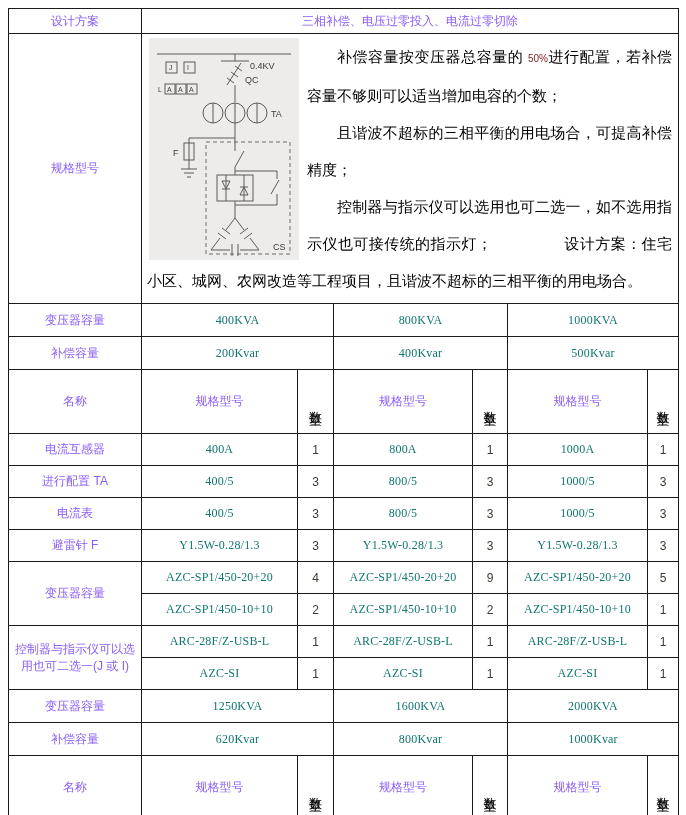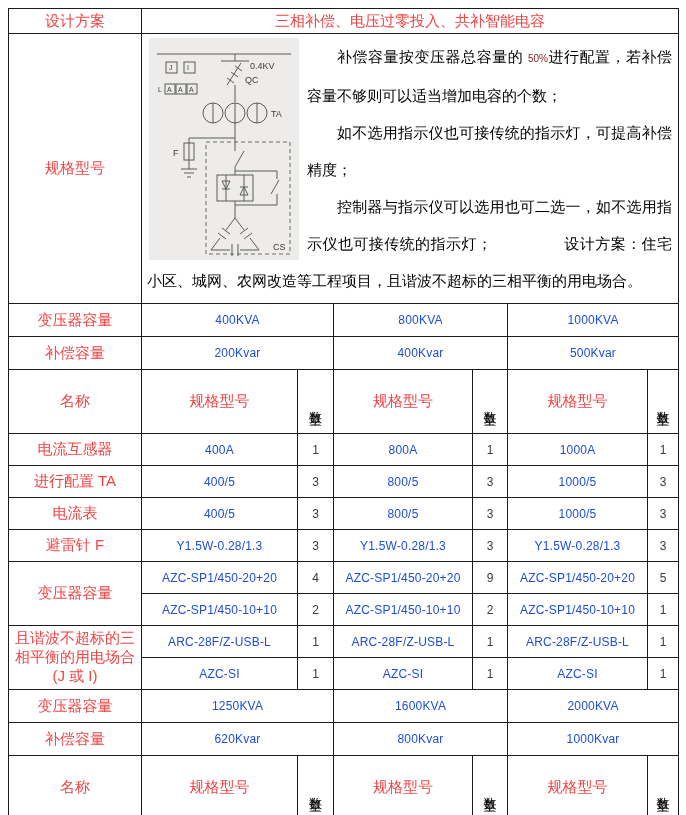--- a/index.html
+++ b/index.html
@@ -11,22 +11,22 @@
   table{border-collapse:collapse;table-layout:fixed;width:670px;}
   td{
     border:1px solid #1a1a1a;text-align:center;vertical-align:middle;
     padding:0 2px;overflow:hidden;
   }
   tr.r-design{height:25px;}
   tr.r-diagram{height:230px;}
   tr.r-cap{height:33px;}
   tr.r-head{height:64px;}
   tr.r-item{height:32px;}
-  .lbl{font-size:15px;color:#ef4444;}
-  .val{font-size:12px;color:#1d4ed8;letter-spacing:0.2px;}
+  .lbl{font-size:12px;color:#8b5cf6;}
+  .val{font-size:12px;color:#0f766e;letter-spacing:0.2px;font-family:Liberation Serif, serif;}
   .qtyv{font-size:12px;color:#3a3a30;}
   .vert{
     display:inline-block;writing-mode:vertical-rl;text-orientation:upright;
     font-size:13px;letter-spacing:3px;line-height:1;
   }
   td.diagram-cell{padding:4px 6px 4px 5px;text-align:left;vertical-align:top;}
   .diag{
     float:left;width:150px;height:222px;background:#edecea;
     margin:0 8px 0 2px;
   }
@@ -51,21 +51,21 @@
         <col style="width:36px">
     <col style="width:139px">
         <col style="width:35px">
     <col style="width:140px">
         <col style="width:31px">
   </colgroup>
 
   <tbody>
         <tr class="r-design">
     <td class="lbl">设计方案</td>
-    <td class="lbl" colspan="6">三相补偿、电压过零投入、共补智能电容</td>
+    <td class="lbl" colspan="6">三相补偿、电压过零投入、电流过零切除</td>
   </tr>
 
   <tr class="r-diagram">
     <td class="lbl">规格型号</td>
     <td class="diagram-cell" colspan="6">
       <div class="diag">
         <svg width="150" height="222" viewBox="0 0 150 222">
 
           <line class="dg" x1="8" y1="16" x2="142" y2="16"></line>
           <text class="dgt" x="101" y="31">0.4KV</text>
@@ -158,21 +158,21 @@
             <line class="dg" x1="62" y1="212" x2="81" y2="212"></line>
             <line class="dg" x1="91" y1="212" x2="110" y2="212"></line>
             <line class="dg" x1="83" y1="206" x2="83" y2="218"></line>
             <line class="dg" x1="89" y1="206" x2="89" y2="218"></line>
           </g>
           <text class="dgt" x="124" y="212">CS</text>
         </svg>
       </div>
       <div class="notes">
         <p><span>补偿容量按变压器总容量的 </span><span class="pct">50%</span><span>进行配置，若补偿容量不够则可以适当增加电容的个数；</span></p>
-        <p>如不选用指示仪也可接传统的指示灯，可提高补偿精度；</p>
+        <p>且谐波不超标的三相平衡的用电场合，可提高补偿精度；</p>
         <p><span>控制器与指示仪可以选用也可二选一，如不选用指示仪也可接传统的指示灯；</span><span class="gap"></span><span>设计方案：住宅小区、城网、农网改造等工程项目，且谐波不超标的三相平衡的用电场合。</span></p>
       </div>
     </td>
   </tr>
 
   <tr class="r-cap">
     <td class="lbl">变压器容量</td>
     <td class="val" colspan="2">400KVA</td>
     <td class="val" colspan="2">800KVA</td>
     <td class="val" colspan="2">1000KVA</td>
@@ -243,21 +243,21 @@
   <tr class="r-item">
     <td class="val">AZC-SP1/450-10+10</td>
     <td class="qtyv">2</td>
     <td class="val">AZC-SP1/450-10+10</td>
     <td class="qtyv">2</td>
     <td class="val">AZC-SP1/450-10+10</td>
     <td class="qtyv">1</td>
   </tr>
 
   <tr class="r-item">
-    <td class="lbl" rowspan="2">且谐波不超标的三相平衡的用电场合(J 或 I)</td>
+    <td class="lbl" rowspan="2">控制器与指示仪可以选用也可二选一(J 或 I)</td>
     <td class="val">ARC-28F/Z-USB-L</td>
     <td class="qtyv">1</td>
     <td class="val">ARC-28F/Z-USB-L</td>
     <td class="qtyv">1</td>
     <td class="val">ARC-28F/Z-USB-L</td>
     <td class="qtyv">1</td>
   </tr>
   <tr class="r-item">
     <td class="val">AZC-SI</td>
     <td class="qtyv">1</td>

